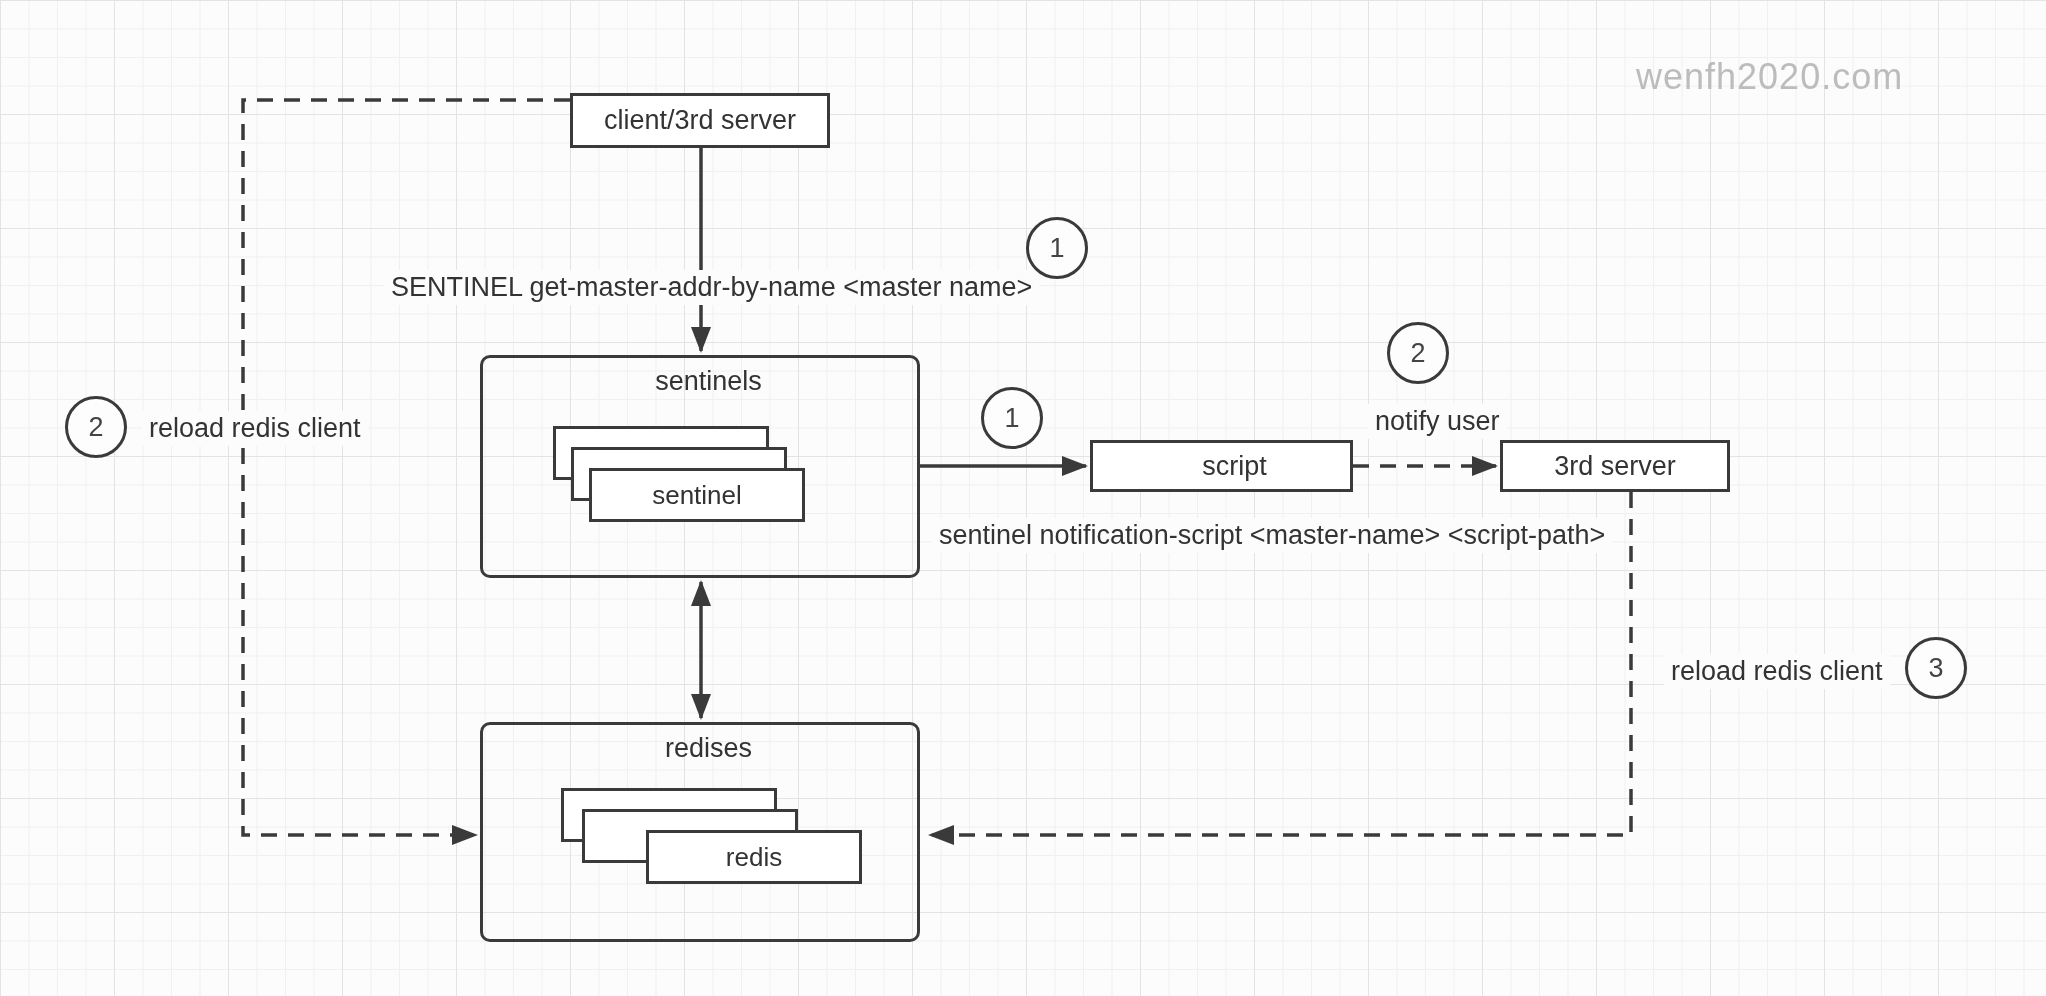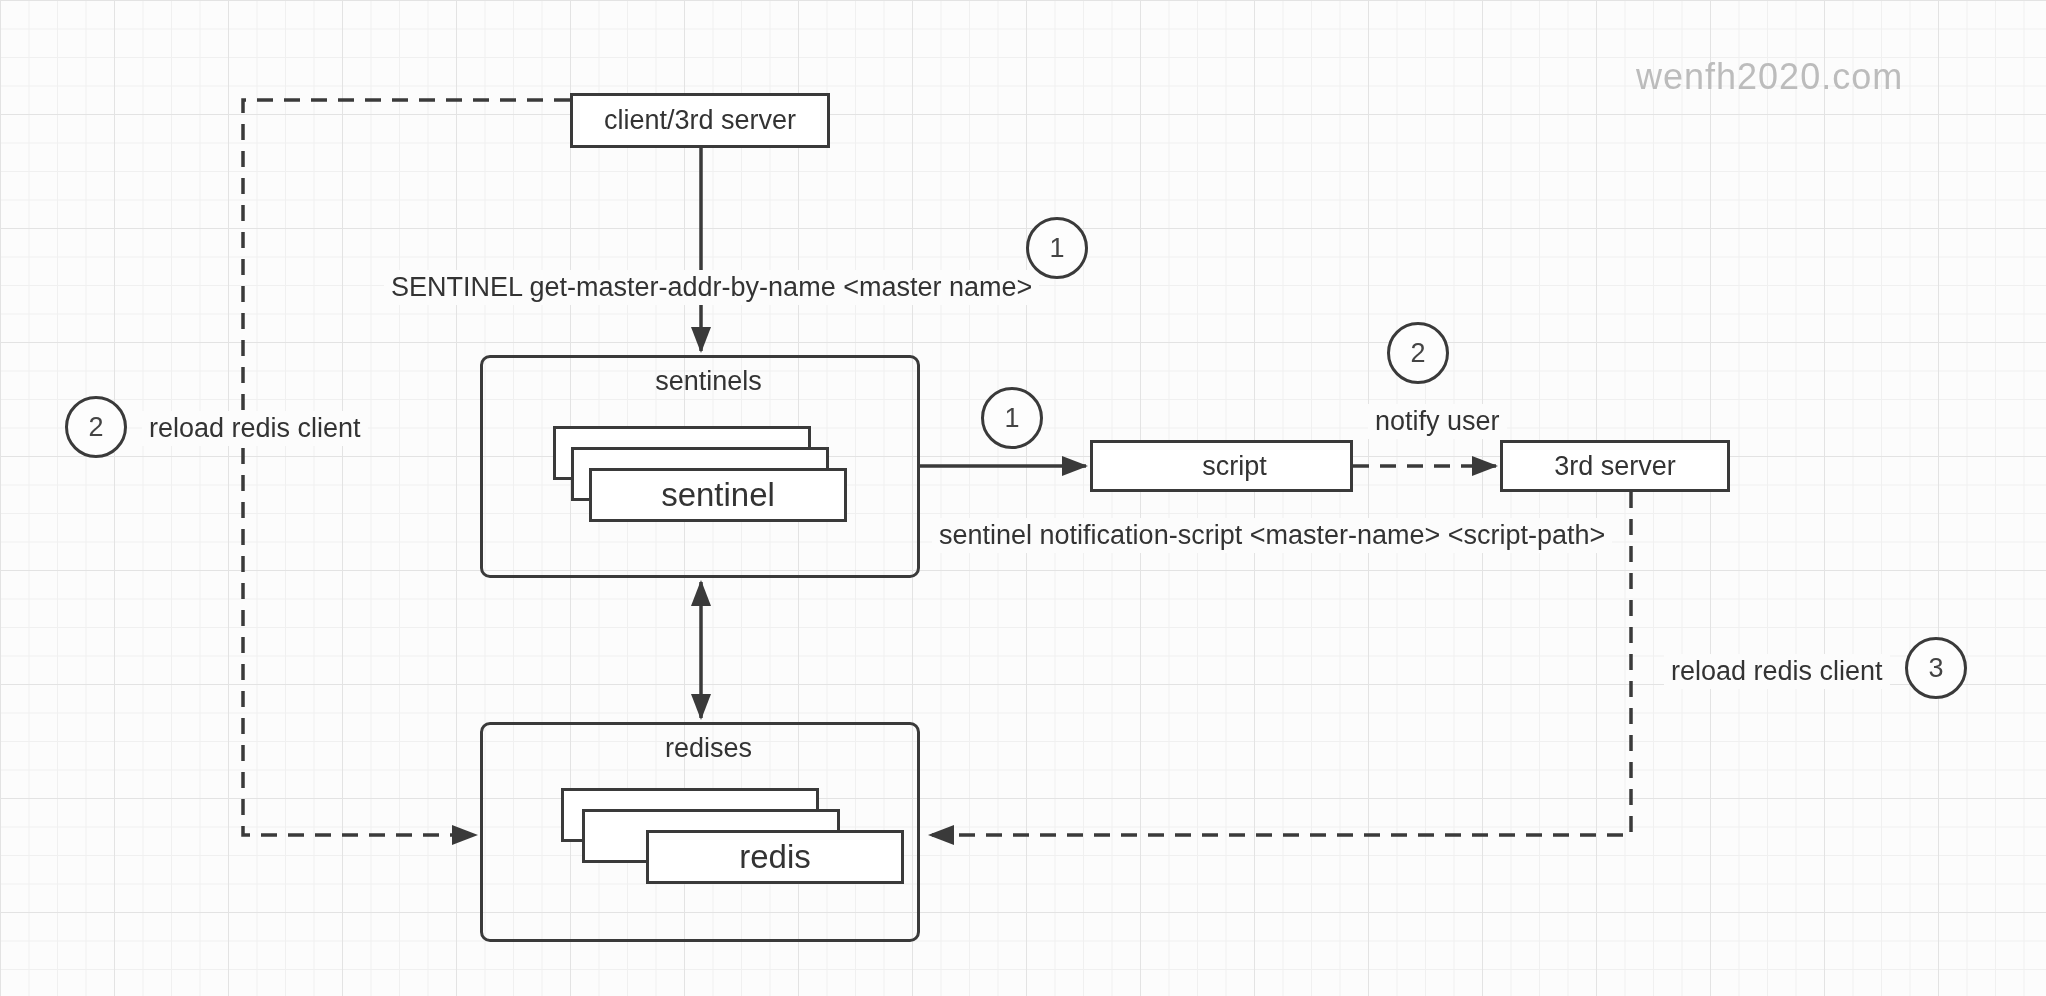--- a/index.html
+++ b/index.html
@@ -51,28 +51,28 @@
     background: transparent;
   }
   .group-title {
     position: absolute;
     top: 8px; left: 17px; right: 0;
     text-align: center;
     font-size: 27px;
   }
   .stack-rect {
     position: absolute;
-    width: 258px; height: 54px;
+    width: 216px; height: 54px;
     background: #ffffff;
     border: 3px solid #3a3a3a;
     box-sizing: border-box;
     display: flex;
     align-items: center;
     justify-content: center;
-    font-size: 33px;
+    font-size: 26px;
   }
   .edge-label {
     position: absolute;
     font-size: 27px;
     line-height: 33px;
     white-space: nowrap;
     background: #fcfcfc;
     padding: 1px 7px;
   }
   .badge {

